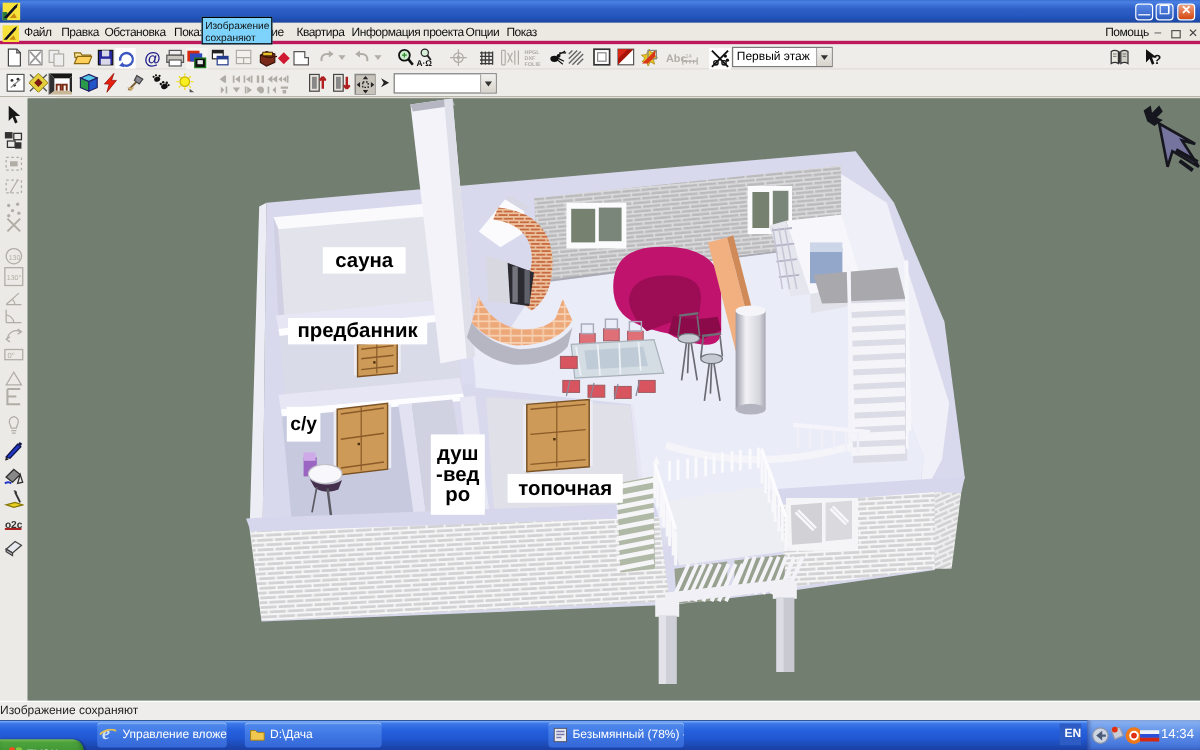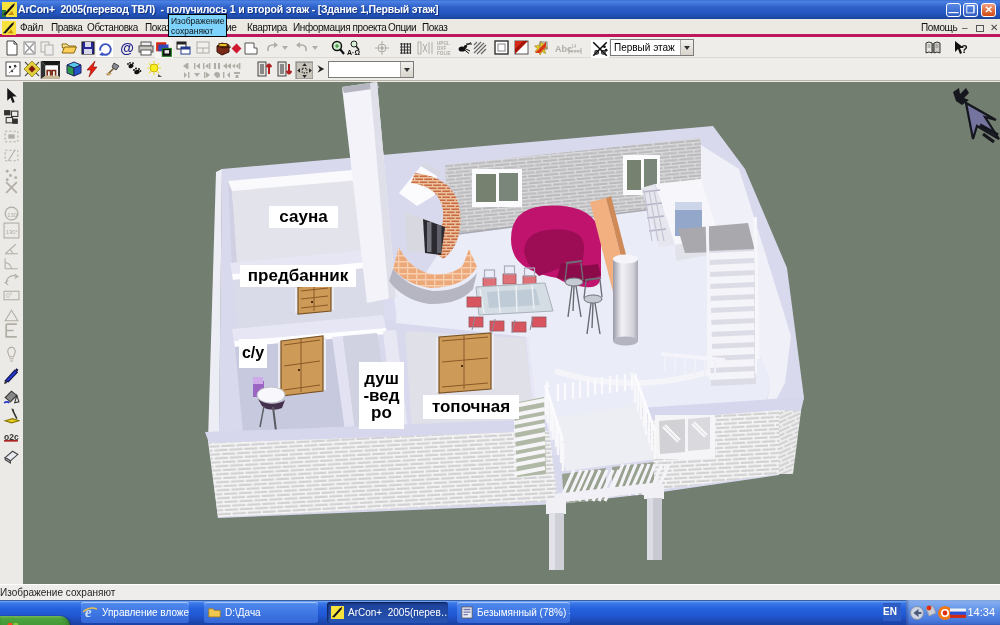--- a/index.html
+++ b/index.html
@@ -44,21 +44,20 @@
 <body>
 <div id="root">
 
 <div id="title">
  <svg width="15" height="15" style="position:absolute;left:2px;top:2px" viewBox="0 0 15 15">
   <rect x="0" y="0" width="15" height="15" fill="#f6e23a"></rect>
   <rect x="0" y="8" width="4" height="7" fill="#2a7a3a"></rect>
   <path d="M1 13 L10 3 L13 1 L12 4 L4 13 Z" fill="#101020"></path>
   <path d="M6 13 L10 9 L12 13 Z" fill="#c88a10"></path>
  </svg>
- <span class="txt">ArCon+&nbsp; 2005(перевод ТВЛ)&nbsp; - получилось 1 и второй этаж - [Здание 1,Первый этаж]</span>
  <div class="tbtn" style="left:946px;background:linear-gradient(#5a8ae8,#2e5cc0)"><span style="position:relative;top:3px">—</span></div>
  <div class="tbtn" style="left:963px;background:linear-gradient(#5a8ae8,#2e5cc0)">❐</div>
  <div class="tbtn" style="left:981px;background:linear-gradient(#f0a080,#d44810)">✕</div>
 </div>
 
 <div id="menubar">
  <svg width="14" height="14" style="position:absolute;left:2px;top:2px" viewBox="0 0 15 15">
   <rect x="0" y="0" width="15" height="15" fill="#f6e23a"></rect>
   <path d="M1 13 L10 3 L13 1 L12 4 L4 13 Z" fill="#101020"></path>
   <path d="M6 13 L10 9 L12 13 Z" fill="#c88a10"></path>
@@ -756,36 +755,29 @@
           <path d="M0 5 Q7 -1 14 2" stroke="#e8c050" stroke-width="1.6" fill="none"></path>
         </svg>
    <span style="position:absolute;left:21px">Управление вложен…</span>
       </div>
  <div class="task" style="left:204px;width:114px;">
    <svg width="13" height="12" viewBox="0 0 16 14" style="position:absolute;left:4px;top:4px">
     <path d="M1 3 h5 l2 2 h7 v8 h-14 z" fill="#f0c850" stroke="#a88018" stroke-width="1"></path>
         </svg>
    <span style="position:absolute;left:21px">D:\Дача</span>
       </div>
- <div class="task pressed" style="left:327px;width:121px;">
-   <svg width="13" height="13" viewBox="0 0 15 15" style="position:absolute;left:4px;top:4px">
-    <rect width="15" height="15" fill="#f6e23a"></rect>
-          <path d="M1 13 L10 3 L13 1 L12 4 L4 13 Z" fill="#101020"></path>
-        </svg>
-   <span style="position:absolute;left:21px">ArCon+&nbsp; 2005(перев…</span>
-      </div>
  <div class="task" style="left:457px;width:113px;">
    <svg width="12" height="13" viewBox="0 0 14 15" style="position:absolute;left:4px;top:4px">
     <rect x="1" y="1" width="12" height="13" fill="#e8eaf2" stroke="#556"></rect>
           <path d="M3 4h8M3 7h8M3 10h5" stroke="#77a" stroke-width="1.5"></path>
         </svg>
    <span style="position:absolute;left:20px">Безымянный (78%) -…</span>
       </div>
  <div style="position:absolute;left:883px;top:3px;width:18px;height:18px;background:#2d5cc4;
-   color:#fff;font-size:10px;font-weight:bold;text-align:left;line-height:18px;">EN</div>
+   color:#fff;font-size:10px;font-weight:bold;text-align:right;line-height:18px;">EN</div>
  <div id="tray">
   <svg width="94" height="25" viewBox="0 0 94 25">
    <circle cx="11" cy="13" r="6.5" fill="#cdd4e2" stroke="#8a93a8"></circle>
    <path d="M7.5 13 l5 -4 v3 h3 v2 h-3 v3 z" fill="#4a5a78"></path>
    <path d="M20 8 l7 -2 3 7 -7 3 z" fill="#c8cdd6" stroke="#99a"></path>
    <circle cx="23" cy="8" r="2.4" fill="#e03010"></circle>
    <circle cx="39" cy="13" r="7" fill="#f07818"></circle>
    <circle cx="39" cy="13" r="4" fill="#fff"></circle>
    <circle cx="39" cy="13" r="2.4" fill="#e03010"></circle>
    <rect x="44" y="8.5" width="16" height="3.2" fill="#eef2f6"></rect>

